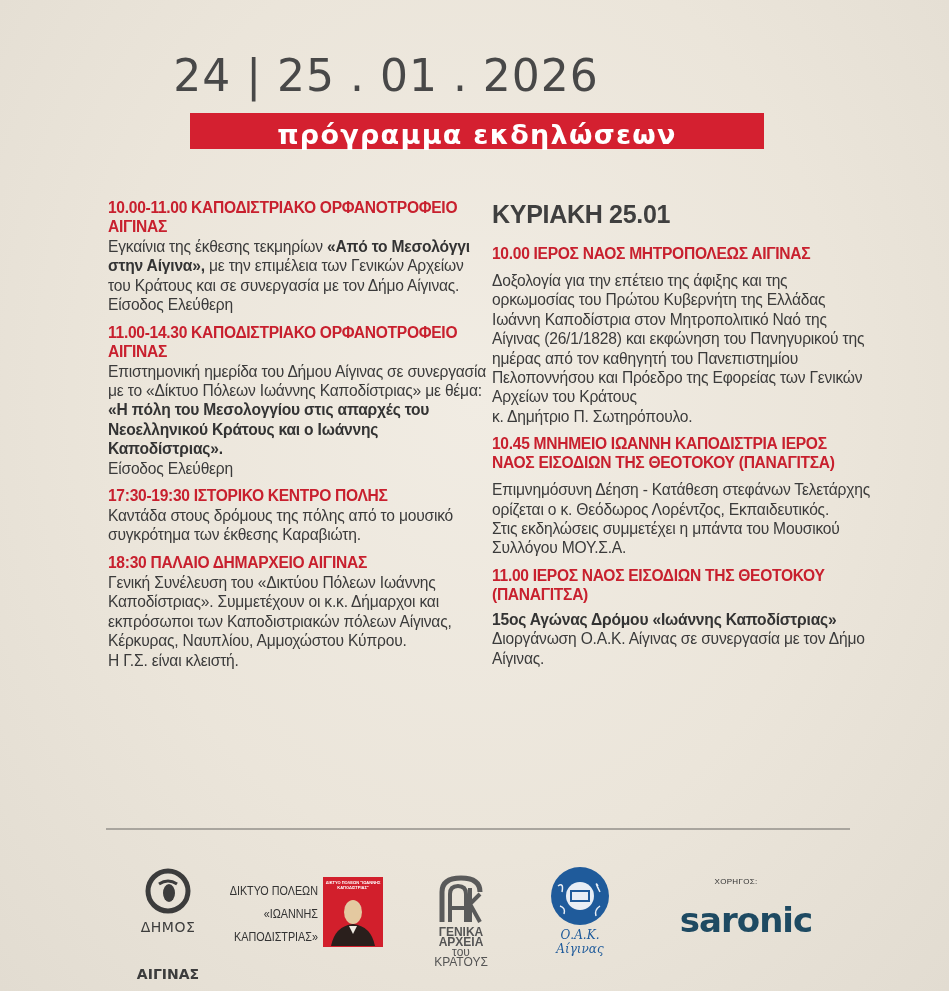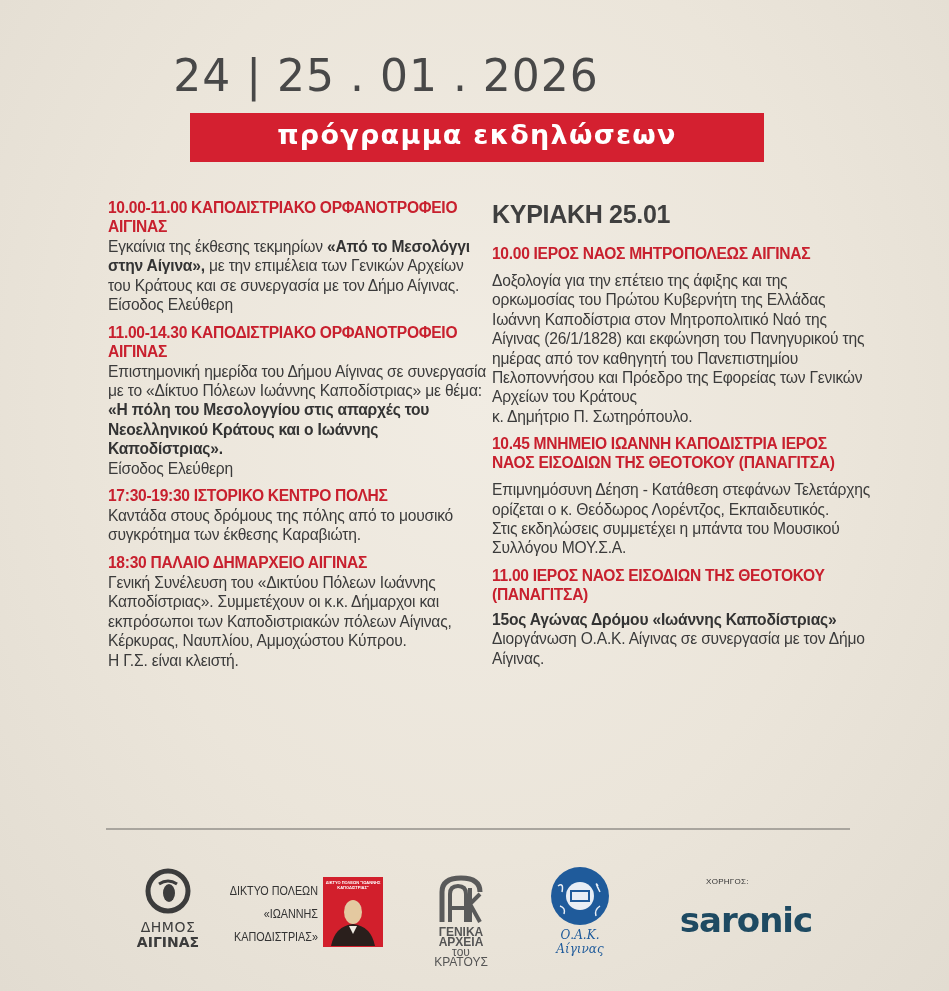--- a/index.html
+++ b/index.html
@@ -8,21 +8,21 @@
     background: radial-gradient(ellipse at 50% 40%, #f1ece3 0%, #ebe5da 55%, #e2dcd1 100%);
     font-family: "Liberation Sans", sans-serif;
     color: #3a3a3a;
   }
   .date-title {
     position: absolute; left: 0; top: 50px; width: 772px; text-align: center;
     font-family: "DejaVu Sans", sans-serif; font-size: 44px; color: #484848;
     letter-spacing: 1px; line-height: 52px;
   }
   .banner {
-    position: absolute; left: 190px; top: 113px; width: 574px; height: 49px;
+    position: absolute; left: 190px; top: 113px; width: 574px; height: 36px;
     background: #d42030; color: #fff; text-align: center;
     font-family: "DejaVu Sans", sans-serif; font-weight: bold; font-size: 27px; line-height: 44px;
     letter-spacing: 1.3px;
   }
   .col { position: absolute; top: 198px; width: 380px; }
   .col.left { left: 108px; }
   .col.right { left: 492px; }
   .day-title {
     font-family: "Liberation Sans", sans-serif; font-weight: bold; font-size: 25px;
     color: #3f3f3f; margin: 0 0 14px 0; line-height: 32px; letter-spacing: -0.3px;
@@ -34,33 +34,33 @@
   }
   .event-body { font-size: 15.6px; line-height: 19.4px; color: #3b3b3b; letter-spacing: -0.2px; }
   .event-body b { font-weight: bold; color: #333; }
   .gap { margin-top: 8px; }
   .divider {
     position: absolute; left: 106px; top: 828px; width: 744px; height: 2px; background: #a9a59e;
   }
   .logo { position: absolute; }
   .dimos { left: 128px; top: 866px; width: 80px; text-align: center; }
   .dimos .l1 { font-family: "DejaVu Sans", sans-serif; font-size: 14px; color: #3c3c3c; letter-spacing: 0.5px; line-height: 15px; }
-  .dimos .l2 { font-family: "DejaVu Sans", sans-serif; font-weight: bold; font-size: 14px; color: #3c3c3c; line-height: 15px; }
+  .dimos .l2 { font-family: "DejaVu Sans", sans-serif; font-weight: bold; font-size: 14px; color: #3c3c3c; line-height: 15px; margin-top: 32px; }
   .network-text {
     left: 214px; top: 880px; width: 104px; text-align: right;
     font-family: "Liberation Sans", sans-serif; font-size: 12px; line-height: 23px; color: #333;
     transform: scaleX(0.9); transform-origin: right;
   }
   .portrait { left: 323px; top: 877px; width: 60px; height: 70px; background: #d21f2c; }
   .portrait .cap { color: #fff; font-size: 4px; text-align: center; line-height: 5px; padding-top: 3px; font-weight: bold; }
   .gak { left: 424px; top: 874px; width: 74px; text-align: center; }
   .gak .t { font-size: 12px; color: #555; line-height: 10px; font-weight: bold; }
   .oak { left: 540px; top: 866px; width: 80px; text-align: center; }
   .oak .t { font-family: "DejaVu Serif", serif; font-style: italic; font-size: 12px; color: #1f5b9b; margin-top: 2px; }
-  .sponsor-label { left: 706px; top: 877px; width: 60px; font-size: 8px; color: #333; letter-spacing: 0.3px; }
+  .sponsor-label { left: 706px; top: 877px; width: 60px; font-size: 8px; color: #333; text-align: center; letter-spacing: 0.3px; }
   .saronic {
     left: 661px; top: 900px; width: 170px; text-align: center;
     font-family: "DejaVu Sans", sans-serif; font-weight: bold; font-size: 34px; color: #1e4a62;
     letter-spacing: -1px;
   }
 </style>
 </head>
 <body>
 
 <div class="date-title">24 | 25 . 01 . 2026</div>

